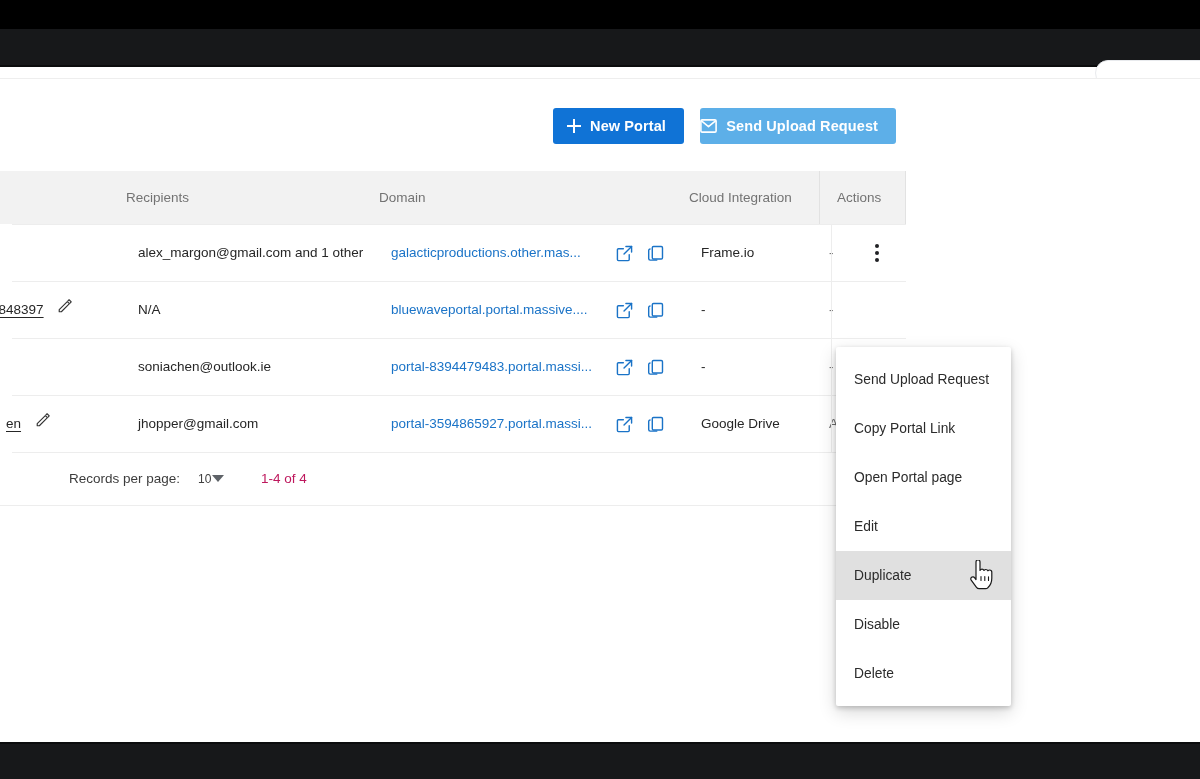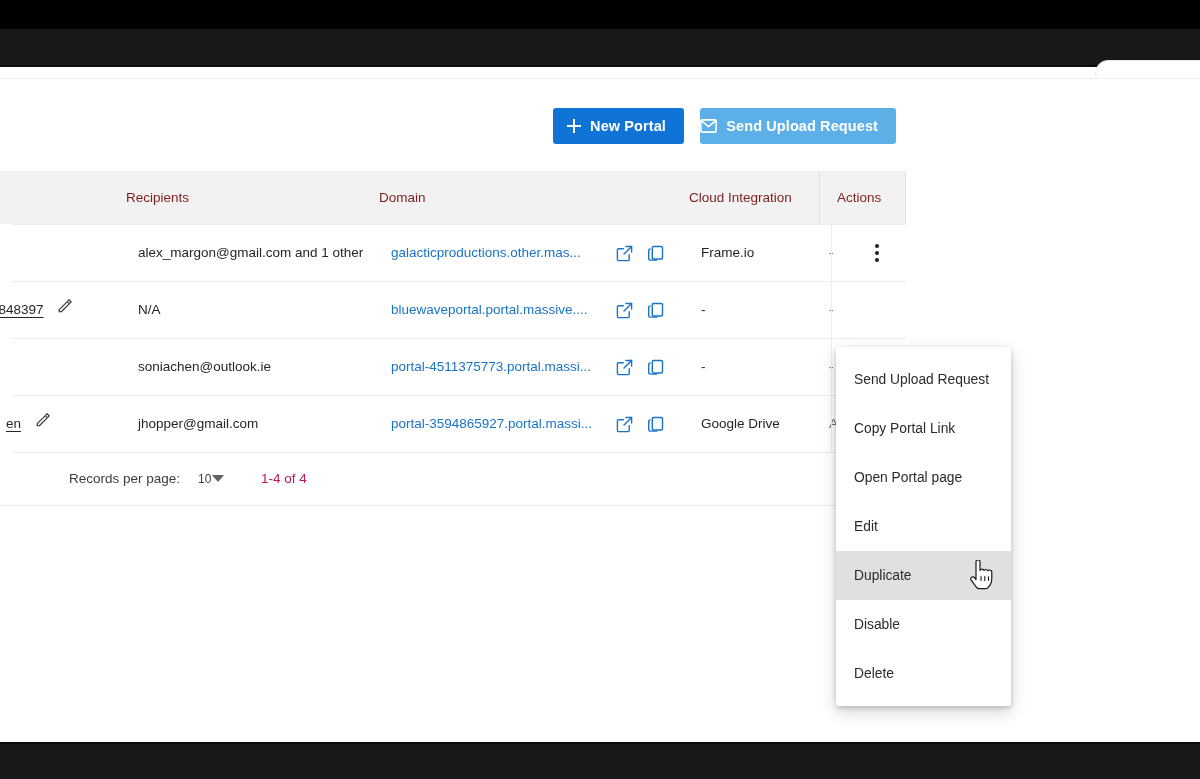--- a/index.html
+++ b/index.html
@@ -142,21 +142,21 @@
     height: 53px;
     background: #f2f2f2;
     position: relative;
   }
   .th {
     position: absolute;
     top: 0;
     height: 53px;
     line-height: 53px;
     font-size: 13.5px;
-    color: #7f1d1d;
+    color: #737373;
     font-family: "Liberation Sans", sans-serif;
   }
   .col-recipients { left: 126px; }
   .col-domain     { left: 379px; }
   .col-cloud      { left: 689px; }
   .col-actions    { left: 837px; }
 
   .col-sep {
     position: absolute;
     top: 0;
@@ -413,21 +413,21 @@
           </span>
         </div>
         <div class="cell cell-cloud">-</div>
         <div class="cell cell-dash2">-</div>
         <div class="row-sep-body"></div>
       </div>
 
       <div class="trow">
         <div class="cell cell-recip">soniachen@outlook.ie</div>
         <div class="cell cell-domain">
-          <span class="domain-link">portal-4511375773.portal.massi...</span>
+          <span class="domain-link">portal-8394479483.portal.massi...</span>
         </div>
         <div class="domain-actions">
           <span class="icon-btn">
             <svg width="17" height="17" viewBox="0 0 18 18" fill="none" xmlns="http://www.w3.org/2000/svg">
               <path d="M10.5 1.5H16.5V7.5" stroke="#1a73c7" stroke-width="1.5" stroke-linecap="round" stroke-linejoin="round"></path>
               <path d="M16.5 1.5L8.5 9.5" stroke="#1a73c7" stroke-width="1.5" stroke-linecap="round"></path>
               <path d="M14 10.2V15.4a1.1 1.1 0 0 1-1.1 1.1H2.6a1.1 1.1 0 0 1-1.1-1.1V5.1A1.1 1.1 0 0 1 2.6 4h5.2" stroke="#1a73c7" stroke-width="1.5" stroke-linecap="round" stroke-linejoin="round"></path>
             </svg>
           </span>
           <span class="icon-btn">

